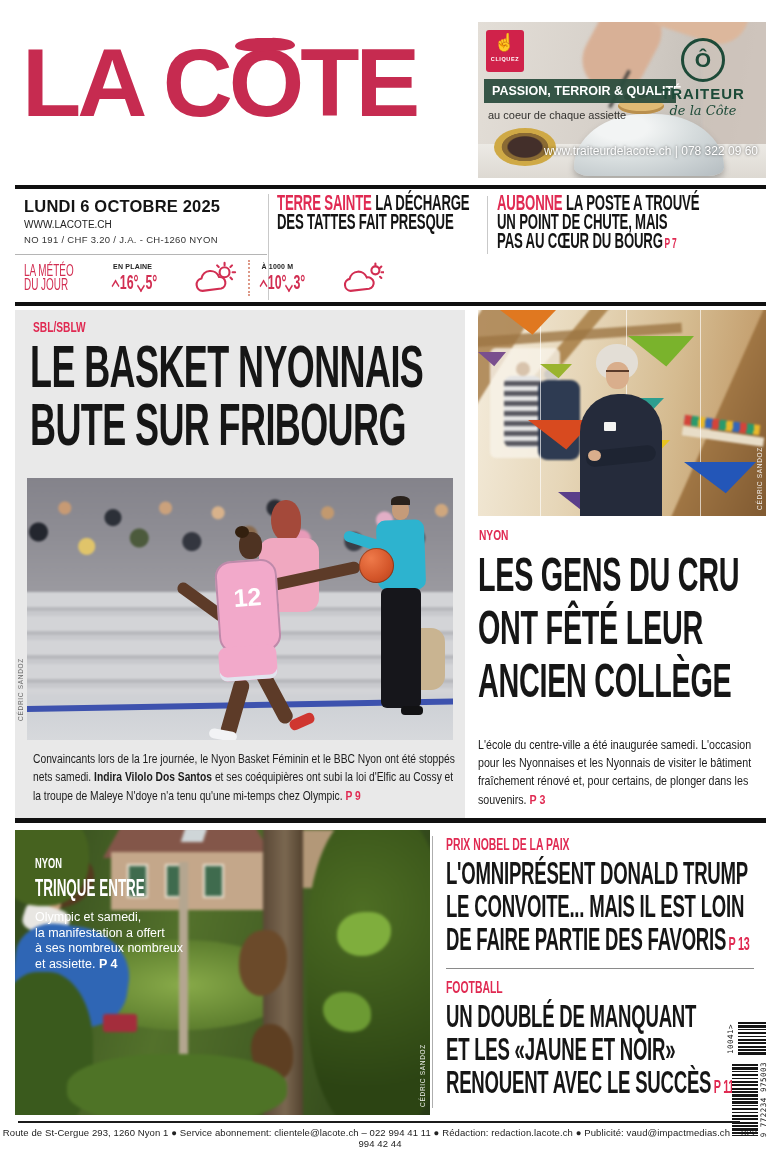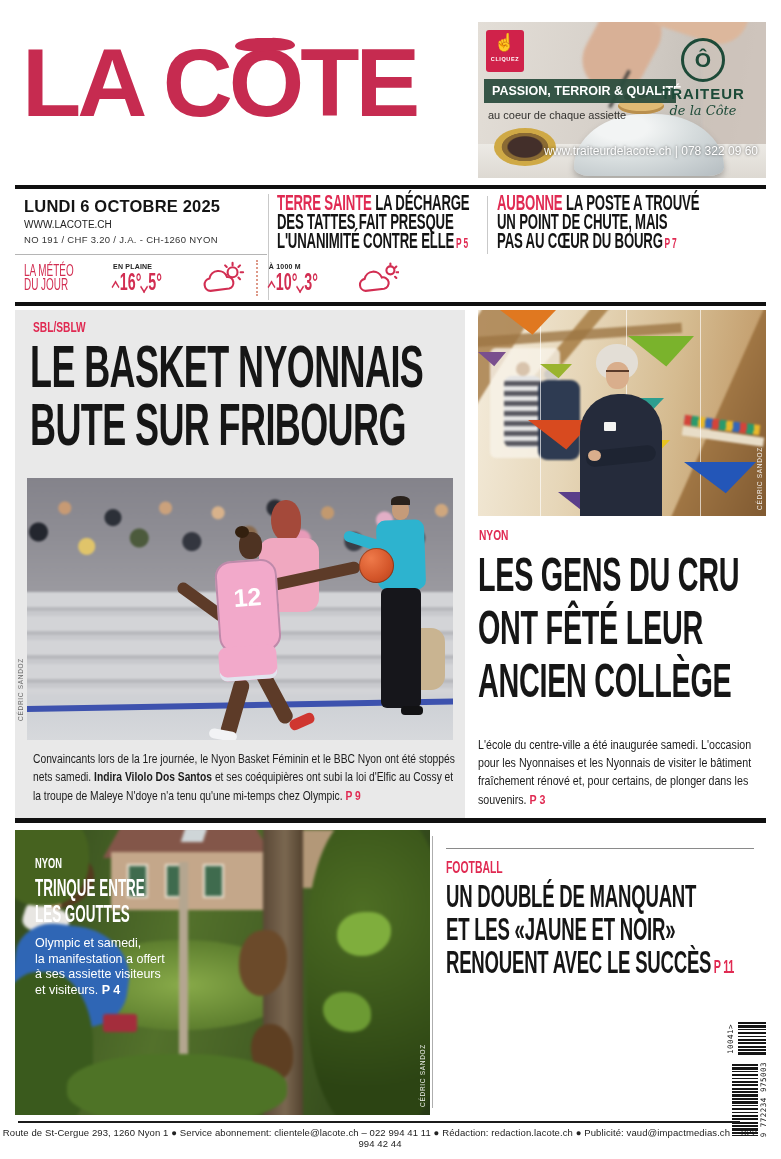--- a/index.html
+++ b/index.html
@@ -44,21 +44,21 @@
   .d-site{font-size:10px;color:#222;margin-top:3px}
   .d-issue{font-size:9.5px;color:#333;margin-top:4px;letter-spacing:.3px}
   .tease .line{height:19px}
   .tease .cx{transform:scaleX(.6);font-weight:bold;font-size:22px;line-height:19px;letter-spacing:-.3px}
   .tease .pgT{font-size:14px;margin-left:3px}
   
   .weather{position:absolute;left:24px;top:260px;display:flex;align-items:center;gap:9px}
   .w-title{color:#d22e52;font-weight:normal;font-size:16px;line-height:14px}
   .w-title .cx{transform:scaleX(.62)}
   .w-lab{font-size:7px;font-weight:bold;letter-spacing:.2px;color:#222}
-  .w-temps{color:#d22e52;font-weight:bold;font-size:23px;line-height:24px}
+  .w-temps{color:#d22e52;font-weight:bold;font-size:20px;line-height:24px}
   .w-temps .cx{transform:scaleX(.62)}
   .chup,.chdn{display:inline-block;width:7px;height:7px;border-left:2.5px solid #d22e52;border-top:2.5px solid #d22e52;margin:0 1px}
   .chup{transform:rotate(45deg) translateY(2px)}
   .chdn{transform:rotate(225deg) translateY(-2px)}
   .w-dot{height:36px;border-left:2px dotted #d98;margin:0 2px}
   
   .lead{position:absolute;left:15px;top:310px;width:450px;height:512px;background:#e9e9e9;cursor:pointer}
   .lead .kicker{position:absolute;left:18px;top:8px;font-size:15px;font-weight:bold;color:#e02a52}
   .lead .kicker .cx{transform:scaleX(.68)}
   .lead-hl{position:absolute;left:15px;top:28px;font-weight:bold;color:#161616}
@@ -183,21 +183,20 @@
     <div class="d-site">WWW.LACOTE.CH</div>
     <div class="d-issue">NO 191 / CHF 3.20 / J.A. - CH-1260 NYON</div>
   </div>
 
   <div class="vrule" style="left:268px;top:194px;height:106px"></div>
   <div class="vrule" style="left:487px;top:196px;height:58px"></div>
 
   <div class="abs tease" style="left:277px;top:193px;width:210px">
     <div class="line"><span class="cx"><b class="kick">TERRE SAINTE</b> <span>LA DÉCHARGE</span></span></div>
     <div class="line"><span class="cx"><span>DES TATTES FAIT PRESQUE</span></span></div>
-    <div class="line"><span class="cx"><span>L'UNANIMITÉ CONTRE ELLE</span><span class="pg pgT">P 5</span></span></div>
   </div>
 
   <div class="abs tease" style="left:497px;top:193px;width:270px">
     <div class="line"><span class="cx"><b class="kick">AUBONNE</b> <span>LA POSTE A TROUVÉ</span></span></div>
     <div class="line"><span class="cx"><span>UN POINT DE CHUTE, MAIS</span></span></div>
     <div class="line"><span class="cx"><span>PAS AU CŒUR DU BOURG</span><span class="pg pgT">P 7</span></span></div>
   </div>
 
   <div class="abs" style="left:15px;top:254px;width:252px;height:1px;background:#b5b5b5"></div>
   <div class="weather">
@@ -361,35 +360,42 @@
       <div class="s" style="left:330px;top:90px;width:54px;height:44px;background:#7fae3d;border-radius:50% 40% 55% 45%"></div>
       <div class="s" style="left:316px;top:170px;width:48px;height:40px;background:#6c9a33;border-radius:45% 55% 40% 60%"></div>
       <div class="s" style="left:-14px;top:150px;width:100px;height:160px;background:#3a5a1d;border-radius:45%"></div>
       <div class="s" style="left:-10px;top:-12px;width:92px;height:96px;background:#46621f;border-radius:45%"></div>
       <div class="s" style="left:60px;top:232px;width:220px;height:70px;background:#4e7326;border-radius:45%"></div>
     </div>
     <div class="vine-text">
       <div class="kicker"><span class="cx">NYON</span></div>
       <div class="vine-hl">
         <div class="line"><span class="cx">TRINQUE ENTRE</span></div>
-        <div class="line"><span class="cx">LES GOUTTES</span></div>
       </div>
       <div class="vine-body">
         <div>Olympic et samedi,</div>
         <div>la manifestation a offert</div>
-        <div>à ses assiette visiteurs</div>
-        <div><span>et visiteurs. </span><b class="pg" style="color:#fff">P 4</b></div>
+        <div>à ses nombreux nombreux</div>
+        <div><span>et assiette. </span><b class="pg" style="color:#fff">P 4</b></div>
       </div>
     </div>
     <div class="credit" style="right:4px;bottom:8px;color:rgba(255,255,255,.9);z-index:3">CÉDRIC SANDOZ</div>
   </div>
 
   <div class="vrule" style="left:432px;top:836px;height:272px;background:#aeaeae"></div>
 
   <div class="brcol">
+    <div>
+      <div class="kicker"><span class="cx">PRIX NOBEL DE LA PAIX</span></div>
+      <div class="b-hl">
+        <div class="line"><span class="cx">L'OMNIPRÉSENT DONALD TRUMP</span></div>
+        <div class="line"><span class="cx">LE CONVOITE... MAIS IL EST LOIN</span></div>
+        <div class="line"><span class="cx"><span>DE FAIRE PARTIE DES FAVORIS</span><span class="pg pgB">P 13</span></span></div>
+      </div>
+    </div>
     <div class="b-div"></div>
     <div>
       <div class="kicker"><span class="cx">FOOTBALL</span></div>
       <div class="b-hl">
         <div class="line"><span class="cx">UN DOUBLÉ DE MANQUANT</span></div>
         <div class="line"><span class="cx">ET LES «JAUNE ET NOIR»</span></div>
         <div class="line"><span class="cx"><span>RENOUENT AVEC LE SUCCÈS</span><span class="pg pgB">P 11</span></span></div>
       </div>
     </div>
   </div>

